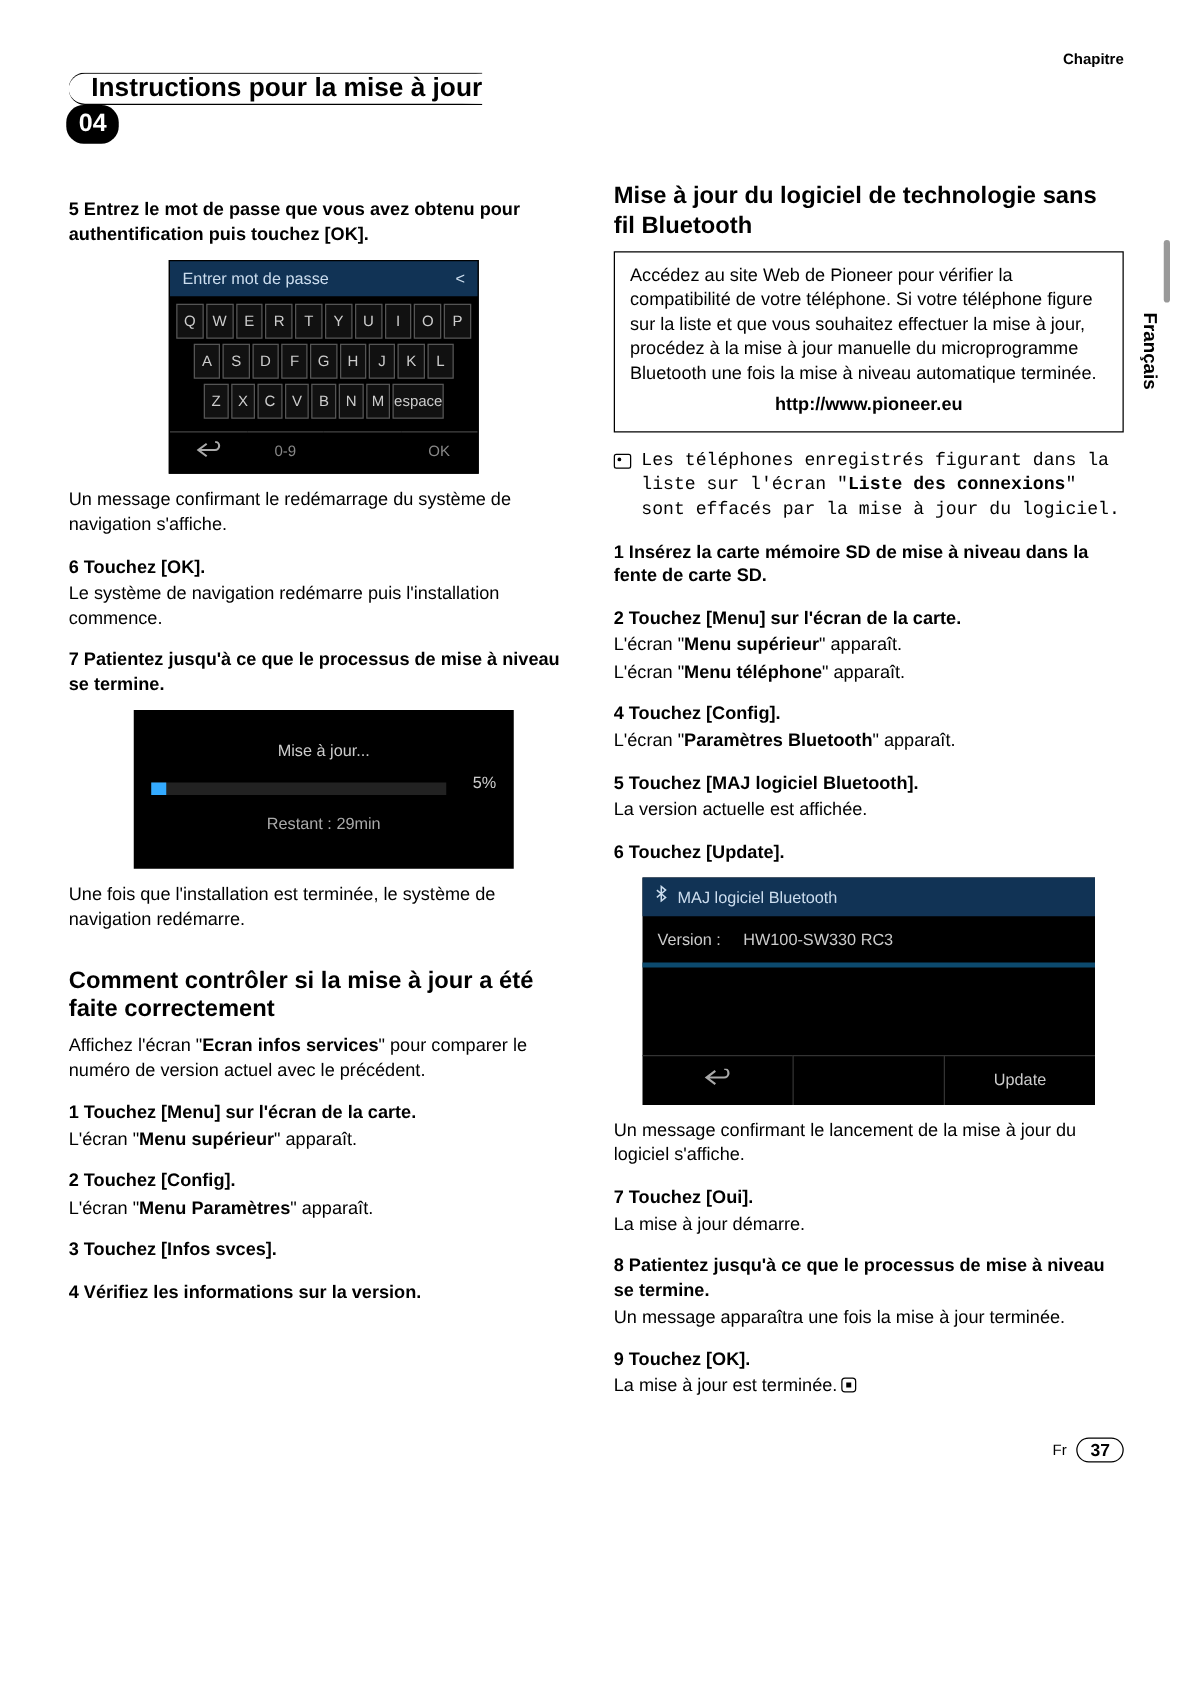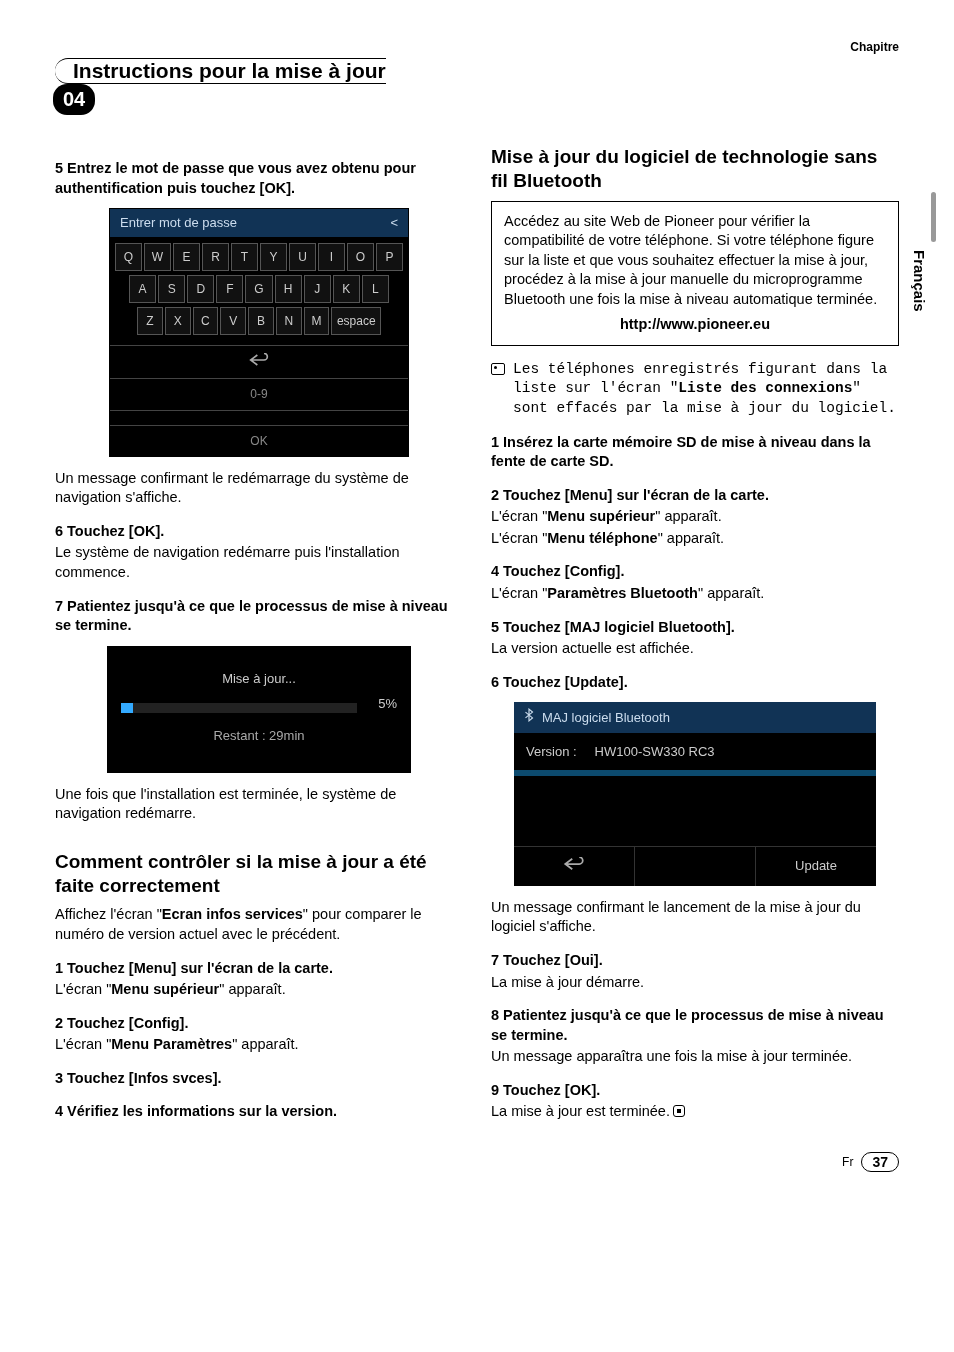--- a/index.html
+++ b/index.html
@@ -22,42 +22,42 @@
   .note-row { display:flex; gap:8px; margin-top:14px; font-size:14.5px;font-family:Liberation Mono, monospace; }
   .note-icon { width:14px; height:12px; border:1.4px solid #000; border-radius:2px; margin-top:3px; flex:0 0 14px; position:relative;}
   .note-icon::after{content:""; position:absolute; left:2px; top:2px; width:3px; height:3px; background:#000; border-radius:50%;}
   .bold { font-weight: bold; }
   .end-block { display:inline-block; width:12px; height:12px; border:1.5px solid #000; border-radius:3px; vertical-align:-1px; margin-left:3px; position:relative;}
   .end-block::after{content:""; position:absolute; left:3px; top:3px; width:4px; height:4px; background:#000;}
   .footer { display:flex; justify-content:flex-end; align-items:center; gap:8px; margin-top:30px; font-size:12px;}
   .footer .pg { border:1.4px solid #000; border-radius:50px; padding:1px 10px; font-weight:bold; font-size:14px;}
 
   
-  .ss { background:#000; color:#bbb; width:300px; margin:10px auto 12px auto; font-size:12px; border:1px solid #000;}
+  .ss { background:#000; color:#bbb; width:248px; margin:10px auto 12px auto; font-size:12px; border:1px solid #000;}
   .ss-title { background:#113355; color:#cde; padding:5px 10px; display:flex; justify-content:space-between; font-size:13px;}
   .kb { padding:6px 4px; }
   .kb-row { display:flex; gap:0; margin-bottom:4px; }
   .key { flex:1; border:1px solid #555; text-align:center; padding:5px 0; margin:0 1px; font-size:12px; color:#ccc; background:#111;}
   .key-wide { flex:2; }
-  .kb-bottom { display:flex; gap:0;flex-direction:column; }
+  .kb-bottom { display:flex; gap:0; }
   .kb-bottom .seg { flex:1; border-top:1px solid #444; padding:7px 0; text-align:center; color:#888;}
   .kb-bottom .back svg { width:20px; height:14px; }
 
   
   .ss2 { background:#000; color:#ccc; width:304px; margin:10px auto 12px auto; padding:24px 14px 28px 14px; font-size:13px; text-align:center;}
   .ss2 .pbar { height:10px; background:#222; margin:16px 0 6px 0; position:relative; }
   .ss2 .pbar-fill { position:absolute; left:0; top:0; bottom:0; width:5%; background:#3af; }
   .ss2 .prow { display:flex; justify-content:space-between; align-items:center; }
   .ss2 .rem { margin-top:8px; color:#aaa; }
 
   
   .ss3 { background:#000; color:#ccc; width:362px; margin:10px auto 12px auto; font-size:13px;}
   .ss3 .titlebar { background:#113355; color:#cde; padding:6px 8px; display:flex; align-items:center; gap:6px;}
   .ss3 .titlebar svg { width:14px; height:14px; }
-  .ss3 .row1 { display:flex; padding:10px 12px; gap:18px; border-bottom:6px solid #0c4a6e;}
+  .ss3 .row1 { display:flex; padding:10px 12px; gap:18px; border-bottom:4px solid #0c4a6e;}
   .ss3 .spacer { height:70px; }
   .ss3 .bottom { display:flex; }
   .ss3 .bottom .b { flex:1; text-align:center; padding:10px 0; border-top:1px solid #333; color:#ccc;}
   .ss3 .bottom .b.back svg{ width:22px; height:14px;}
   .ss3 .bottom .b.mid { border-left:1px solid #333; border-right:1px solid #333;}
 </style>
 </head>
 <body>
 
 <div class="page">

